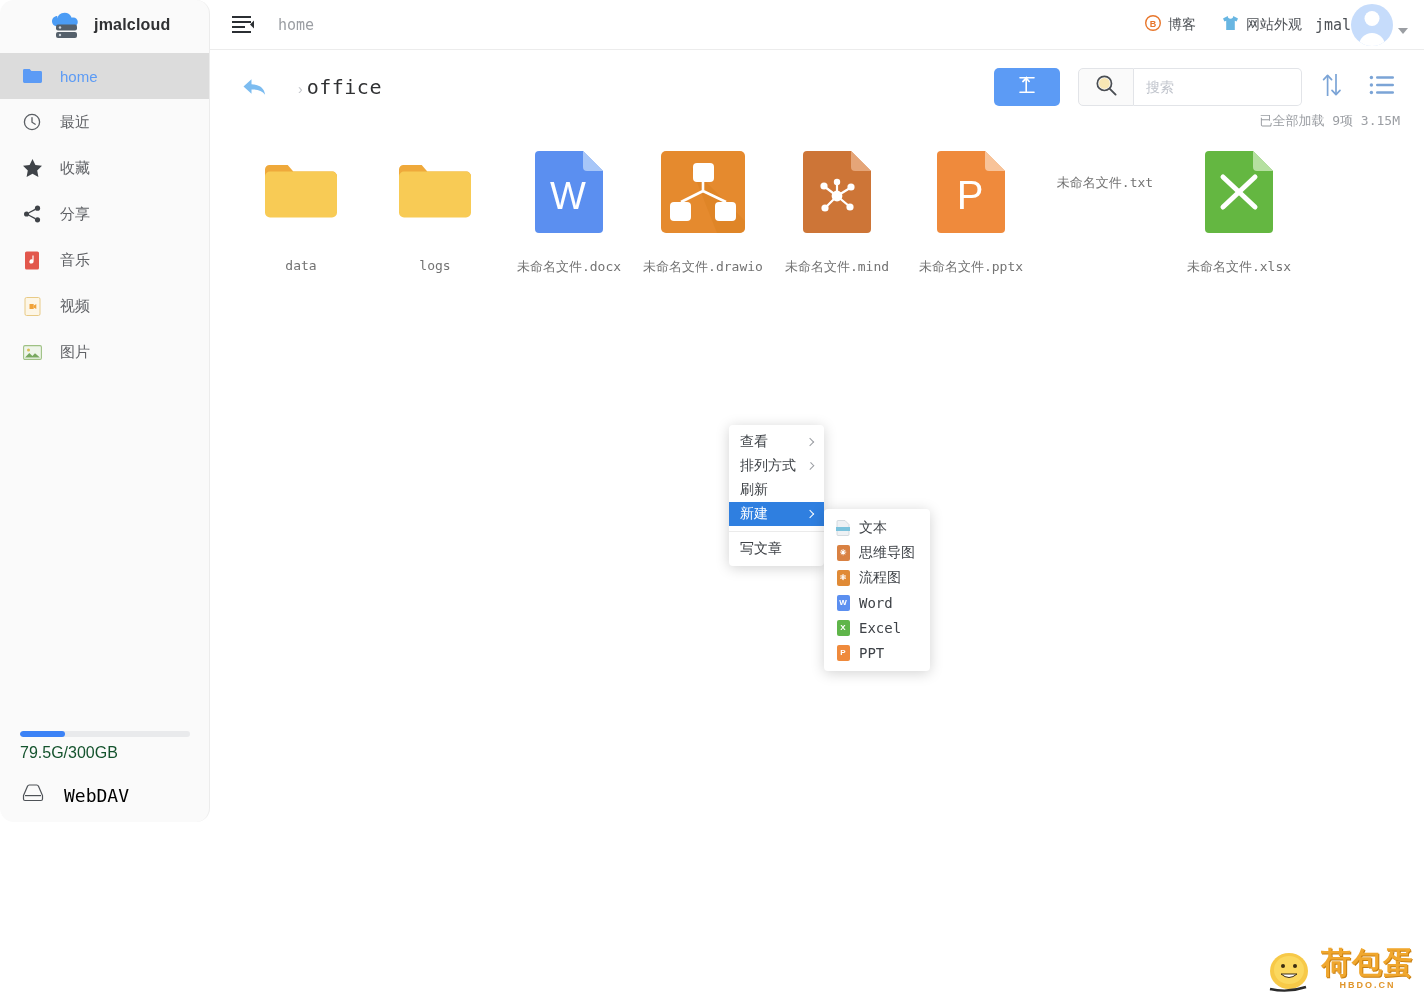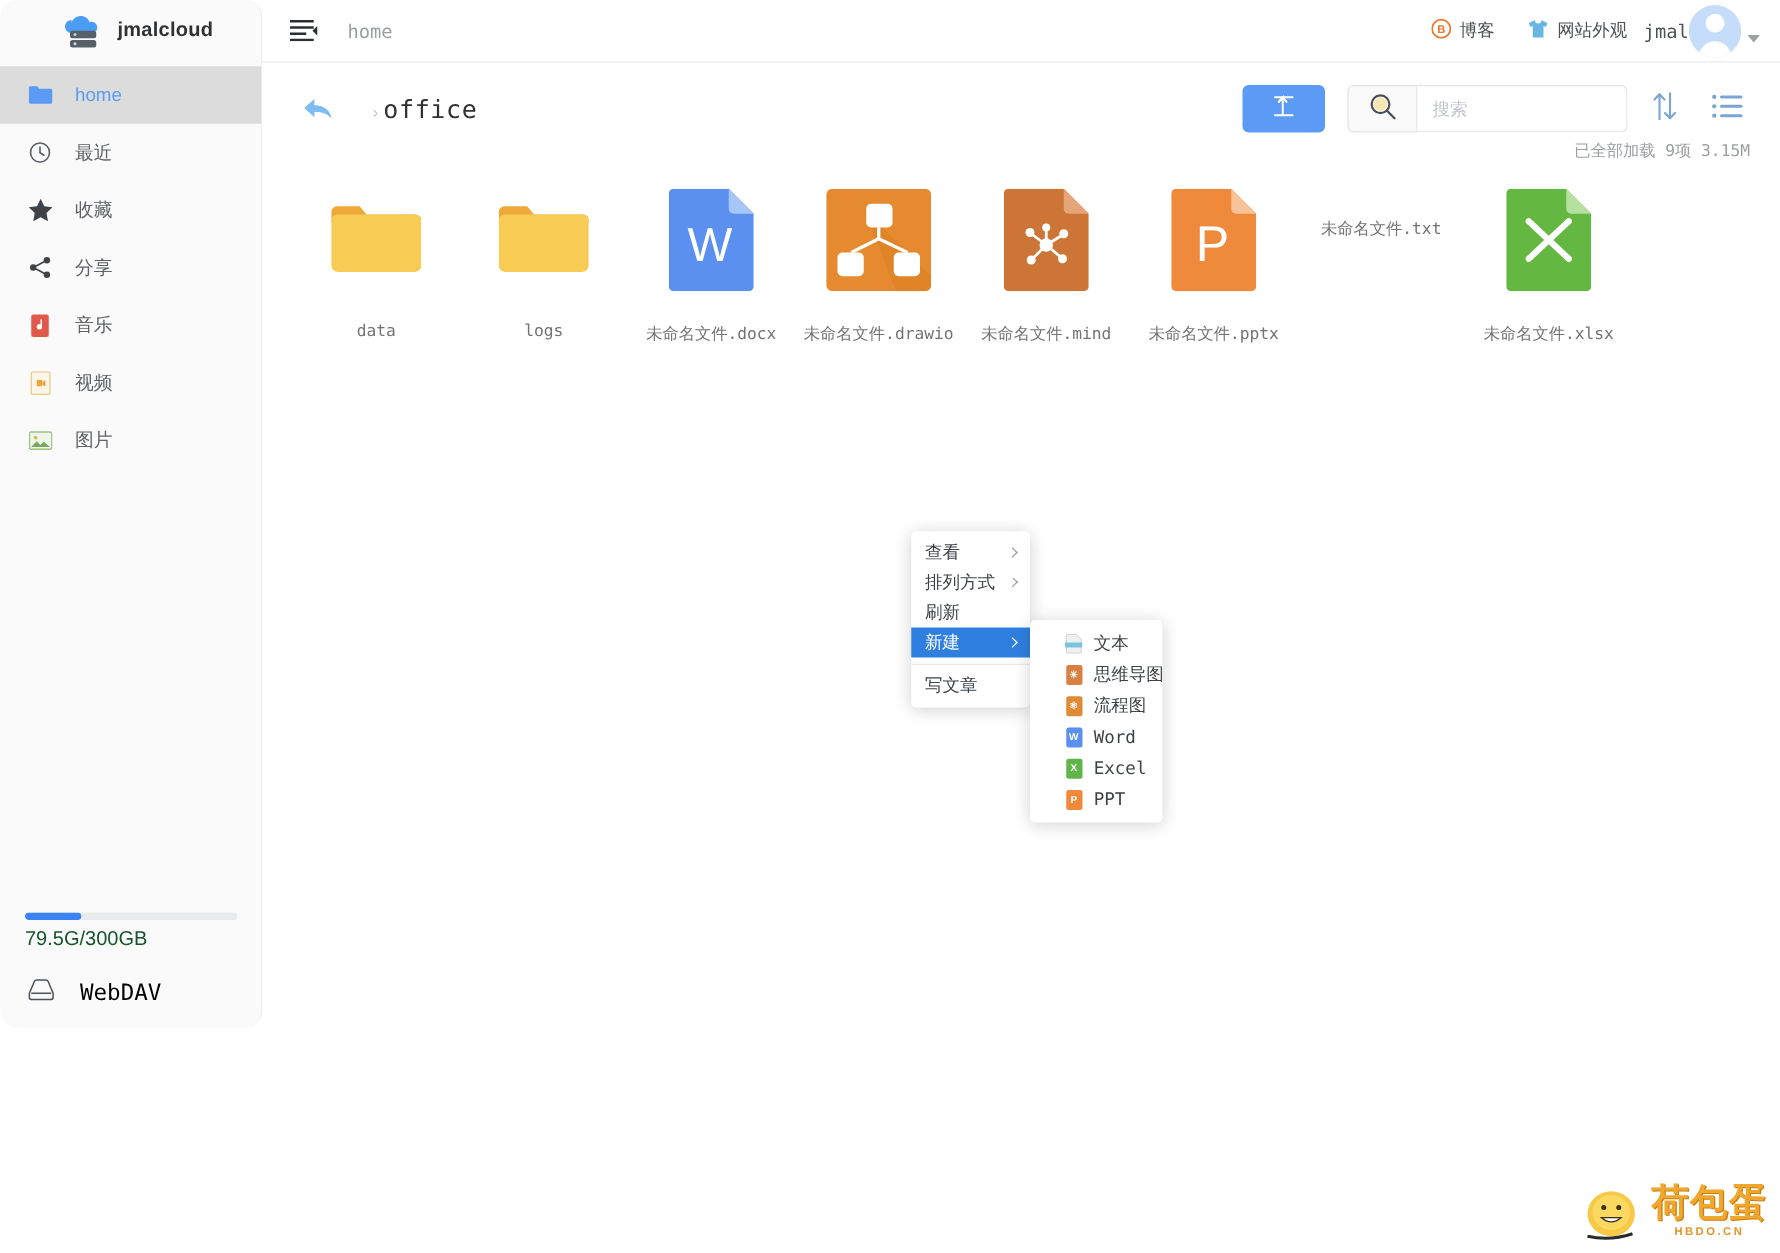--- a/index.html
+++ b/index.html
@@ -301,26 +301,26 @@
   .ctx-sep { height: 1px; background: #ebebeb; margin: 5px 0; }
   .chev {
     width: 6px; height: 6px;
     border-right: 1.6px solid #9a9da2;
     border-top: 1.6px solid #9a9da2;
     transform: rotate(45deg);
     margin-left: 12px;
   }
   .submenu {
     position: absolute;
-    left: 614px; top: 496px;
+    left: 614px; top: 509px;
     width: 106px;
     background: #fff;
     border-radius: 4px;
     box-shadow: 0 2px 14px rgba(0,0,0,.18);
-    padding: 6px 16px;
+    padding: 6px 0;
     z-index: 41;
   }
   .sub-item {
     height: 25px;
     display: flex; align-items: center; gap: 9px;
     padding: 0 12px;
     font-size: 14px;
     color: #3e4247;
     cursor: pointer;
     font-family: "DejaVu Sans Mono", "Liberation Mono", monospace;

